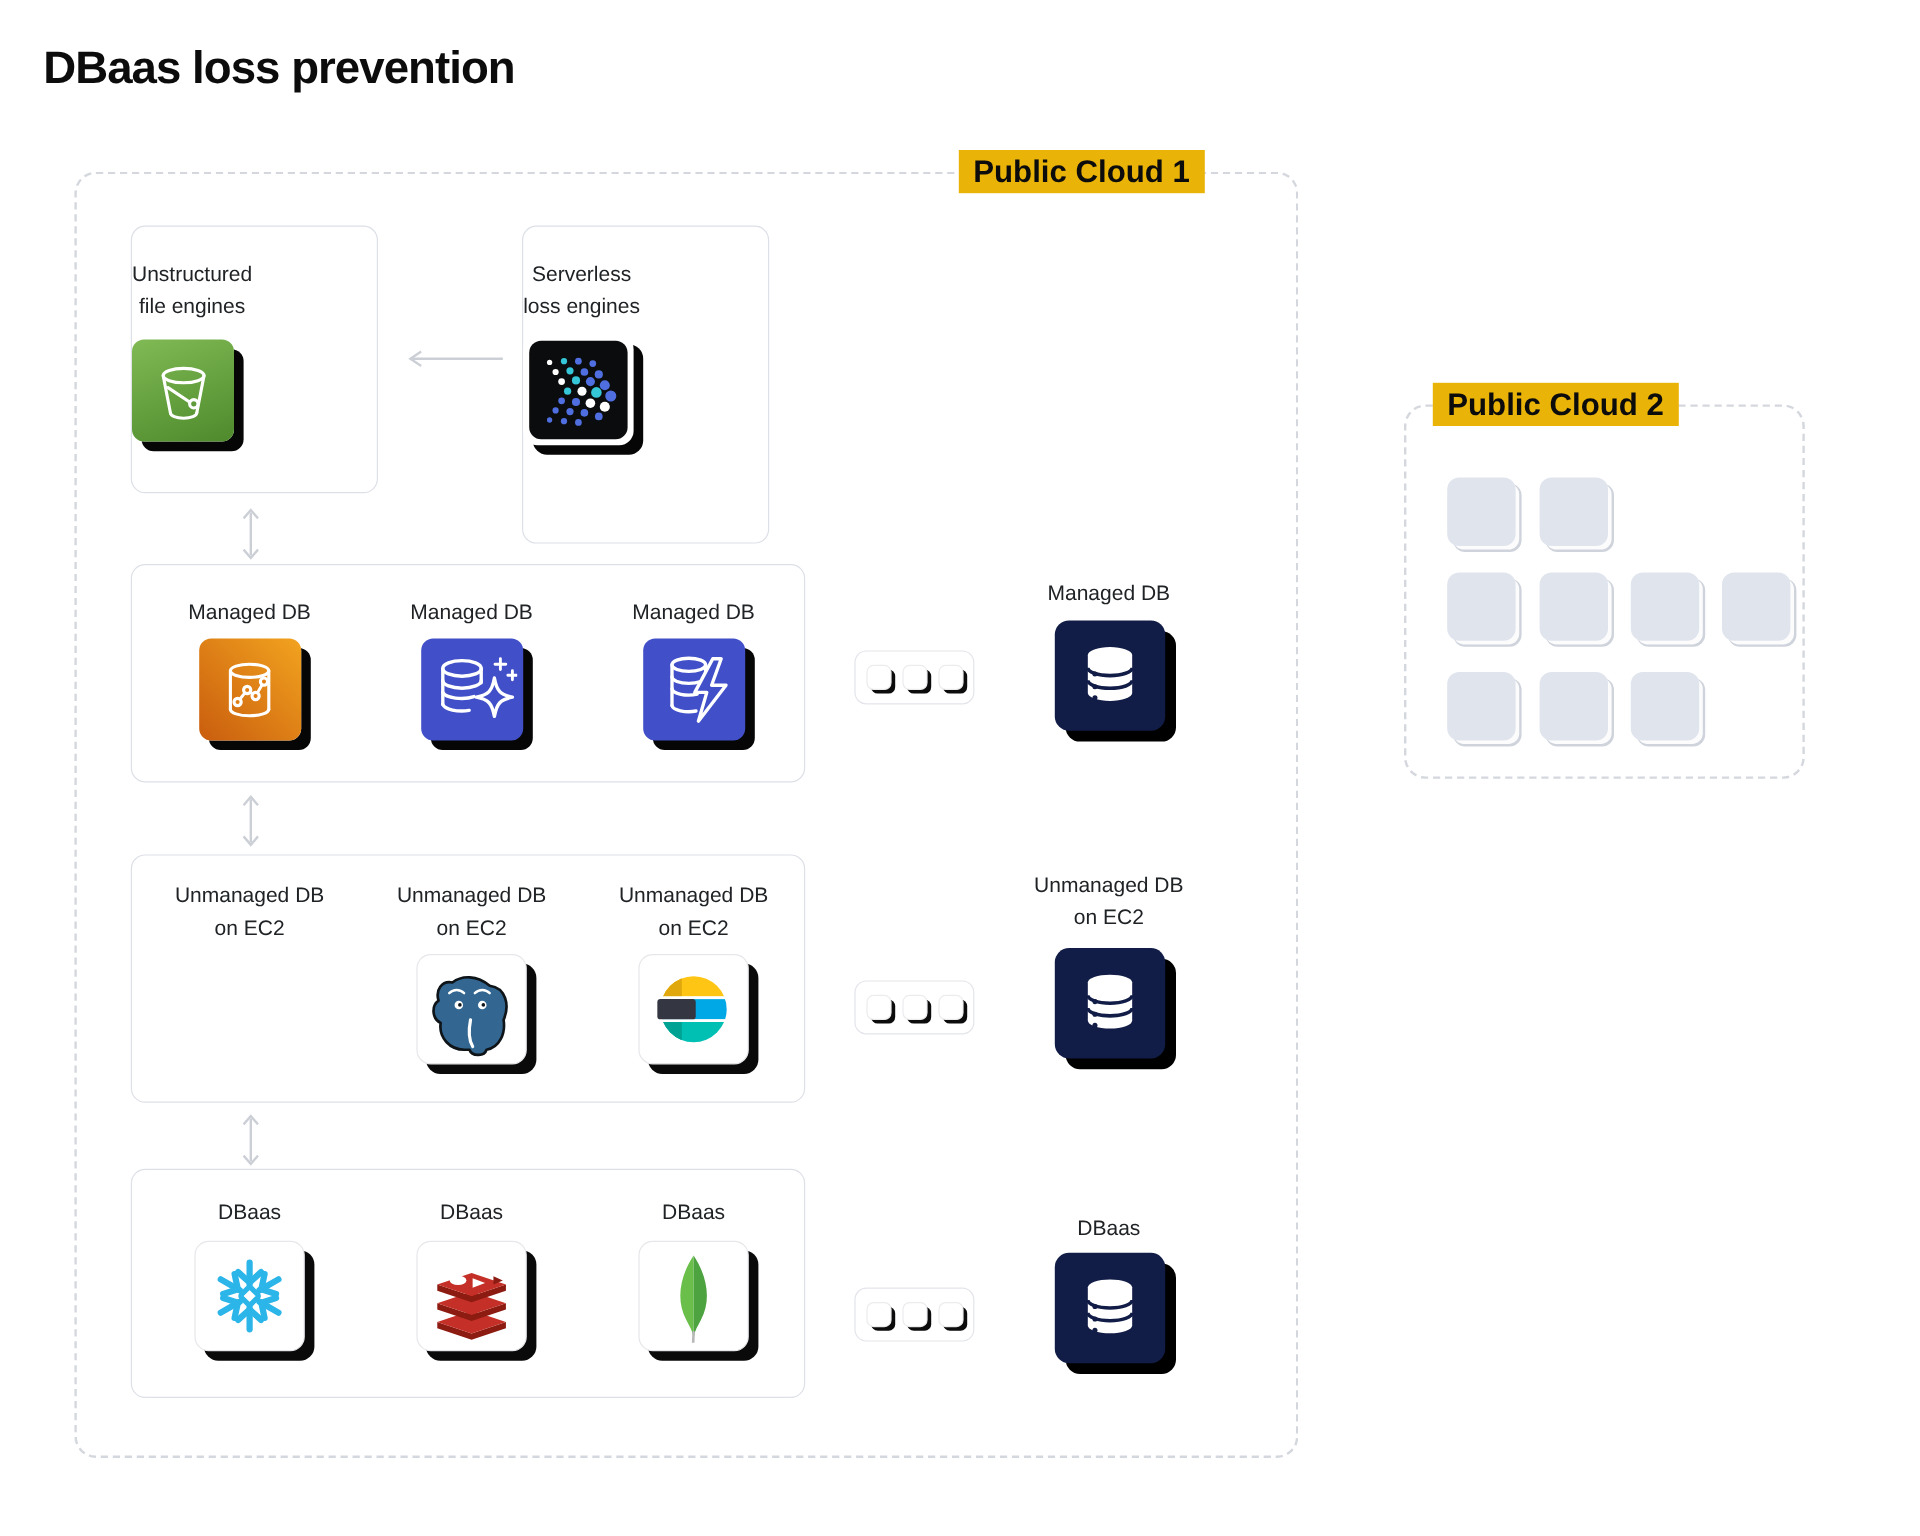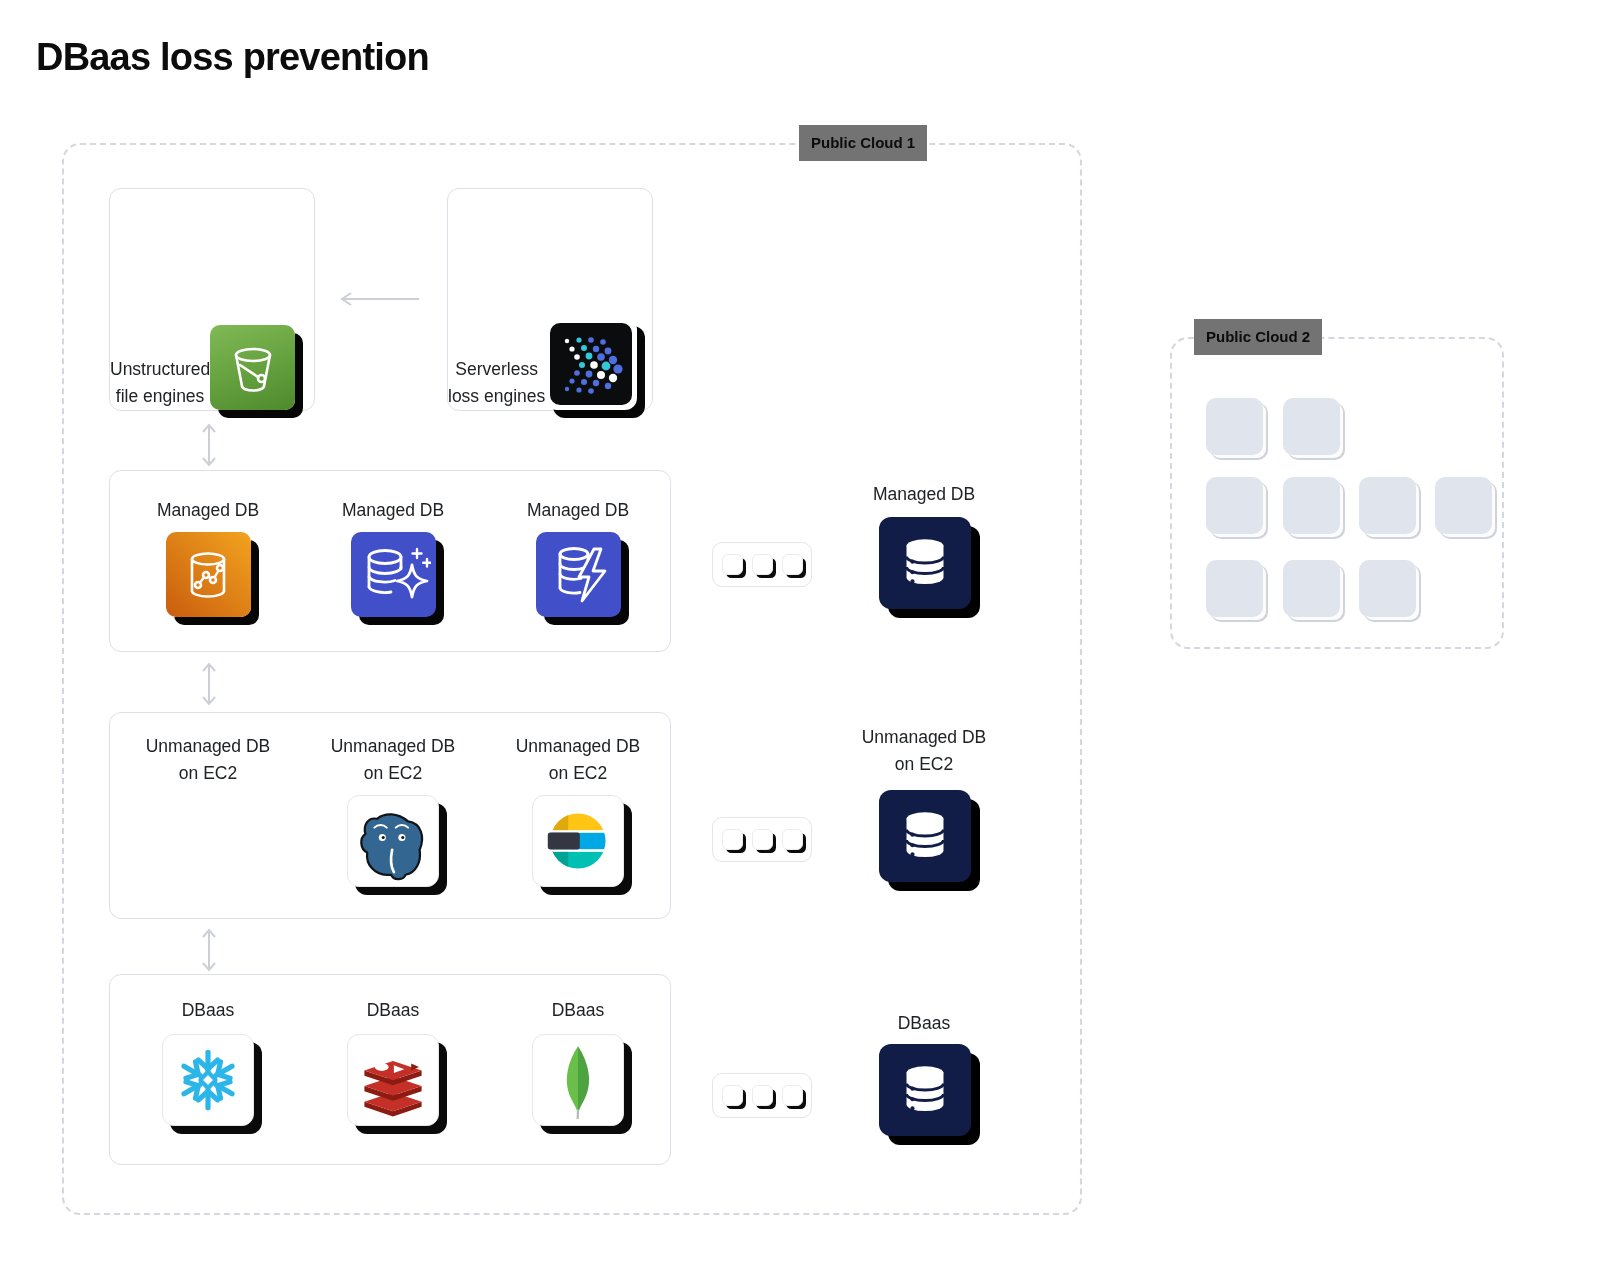--- a/index.html
+++ b/index.html
@@ -1,22 +1,22 @@
 <!DOCTYPE html>
 <html><head>
 <meta charset="utf-8">
 <style>
   html,body{margin:0;padding:0;background:#fff;}
   body{font-family:"Liberation Sans", sans-serif; color:#1c1e21;}
   .canvas{position:relative;width:1600px;height:1280px;background:#fff;overflow:hidden;}
   .title{position:absolute;left:36px;top:36px;font-size:38px;font-weight:700;letter-spacing:-0.8px;color:#0c0c0d;}
   .dashed-box{position:absolute;border:2px dashed #d4d7dd;border-radius:18px;}
-  .cloud-label{position:absolute;top:-20px;background:#737373;padding:0 12px;font-size:15px;font-weight:700;color:#0c0c0d;white-space:nowrap;line-height:36px;}
+  .cloud-label{position:absolute;top:-20px;background:#eab308;padding:0 12px;font-size:26px;font-weight:700;color:#0c0c0d;white-space:nowrap;line-height:36px;}
   .panel{position:absolute;background:#fff;border:1.5px solid #dde0e6;border-radius:12px;box-sizing:border-box;}
-  .topbox{display:flex;flex-direction:row;align-items:flex-end;padding-top:26px;}
+  .topbox{display:flex;flex-direction:column;align-items:flex-start;padding-top:26px;}
   .panel-label{text-align:center;font-size:17.5px;color:#202326;line-height:27px;}
   .col{position:absolute;width:186px;display:flex;flex-direction:column;align-items:center;}
   .svc-icon{width:85px;height:85px;border-radius:10px;box-shadow:8px 8px 0 0 #060606;display:flex;align-items:center;justify-content:center;}
   .bg-green{background:linear-gradient(160deg,#80ba55 0%,#4e8a2c 100%);}
   .bg-orange{background:linear-gradient(to top right,#c95d0e,#f2a31f);}
   .bg-indigo{background:#4150c8;}
   .tile{width:92px;height:92px;border-radius:12px;background:#fff;border:1px solid #e7e7eb;box-shadow:8px 8px 0 0 #0a0a0a;display:flex;align-items:center;justify-content:center;box-sizing:border-box;}
   .black-inner{width:82px;height:82px;border-radius:10px;background:#0b0c0e;display:flex;align-items:center;justify-content:center;}
   .navy-icon{position:absolute;width:92px;height:92px;border-radius:12px;background:#121d47;box-shadow:9px 9px 0 0 #000;display:flex;align-items:center;justify-content:center;}
   .ellipsis-box{position:absolute;width:100px;height:45px;border:1.5px solid #e3e5ea;border-radius:10px;background:#fff;display:flex;gap:9px;align-items:center;justify-content:center;box-sizing:border-box;}
@@ -45,21 +45,21 @@
           <ellipse cx="30" cy="17" rx="17" ry="6"></ellipse>
           <path d="M13,17 L19,48"></path>
             <path d="M47,17 L41,48"></path>
           <path d="M19,48 A11,4.5 0 0 0 41,48"></path>
           <path d="M17,27 L35,39"></path>
             <circle cx="38.5" cy="40.5" r="3.5"></circle>
         </svg>
       </div>
     </div>
 
-    <div class="panel topbox" style="left:371px;top:43px;width:206px;height:223px;margin-left:12px;">
+    <div class="panel topbox" style="left:371px;top:43px;width:206px;height:265px;">
       <div class="panel-label">
         <div>Serverless</div>
         <div>loss engines</div>
       </div>
       <div class="tile mt10" style="width:92px;height:92px;box-shadow:8px 8px 0 0 #060606;border:none;">
         <div class="black-inner">
           <svg width="70" height="70" viewBox="0 0 70 70">
             <g fill="#ffffff">
               <circle cx="11" cy="12" r="2.2"></circle>
                 <circle cx="16" cy="20" r="2.6"></circle>

